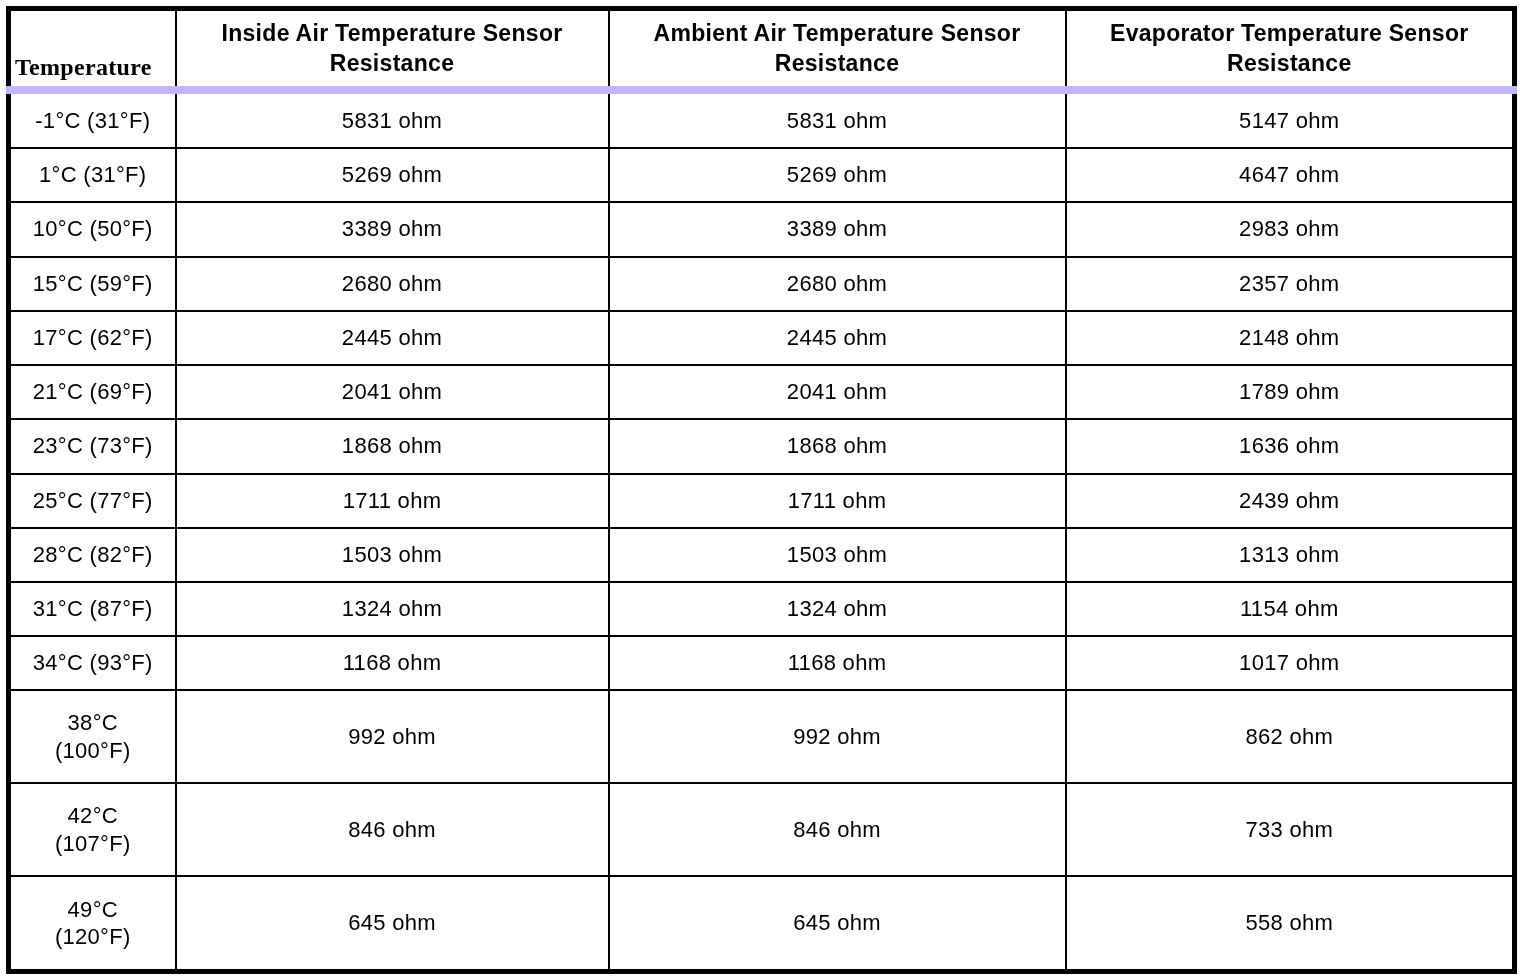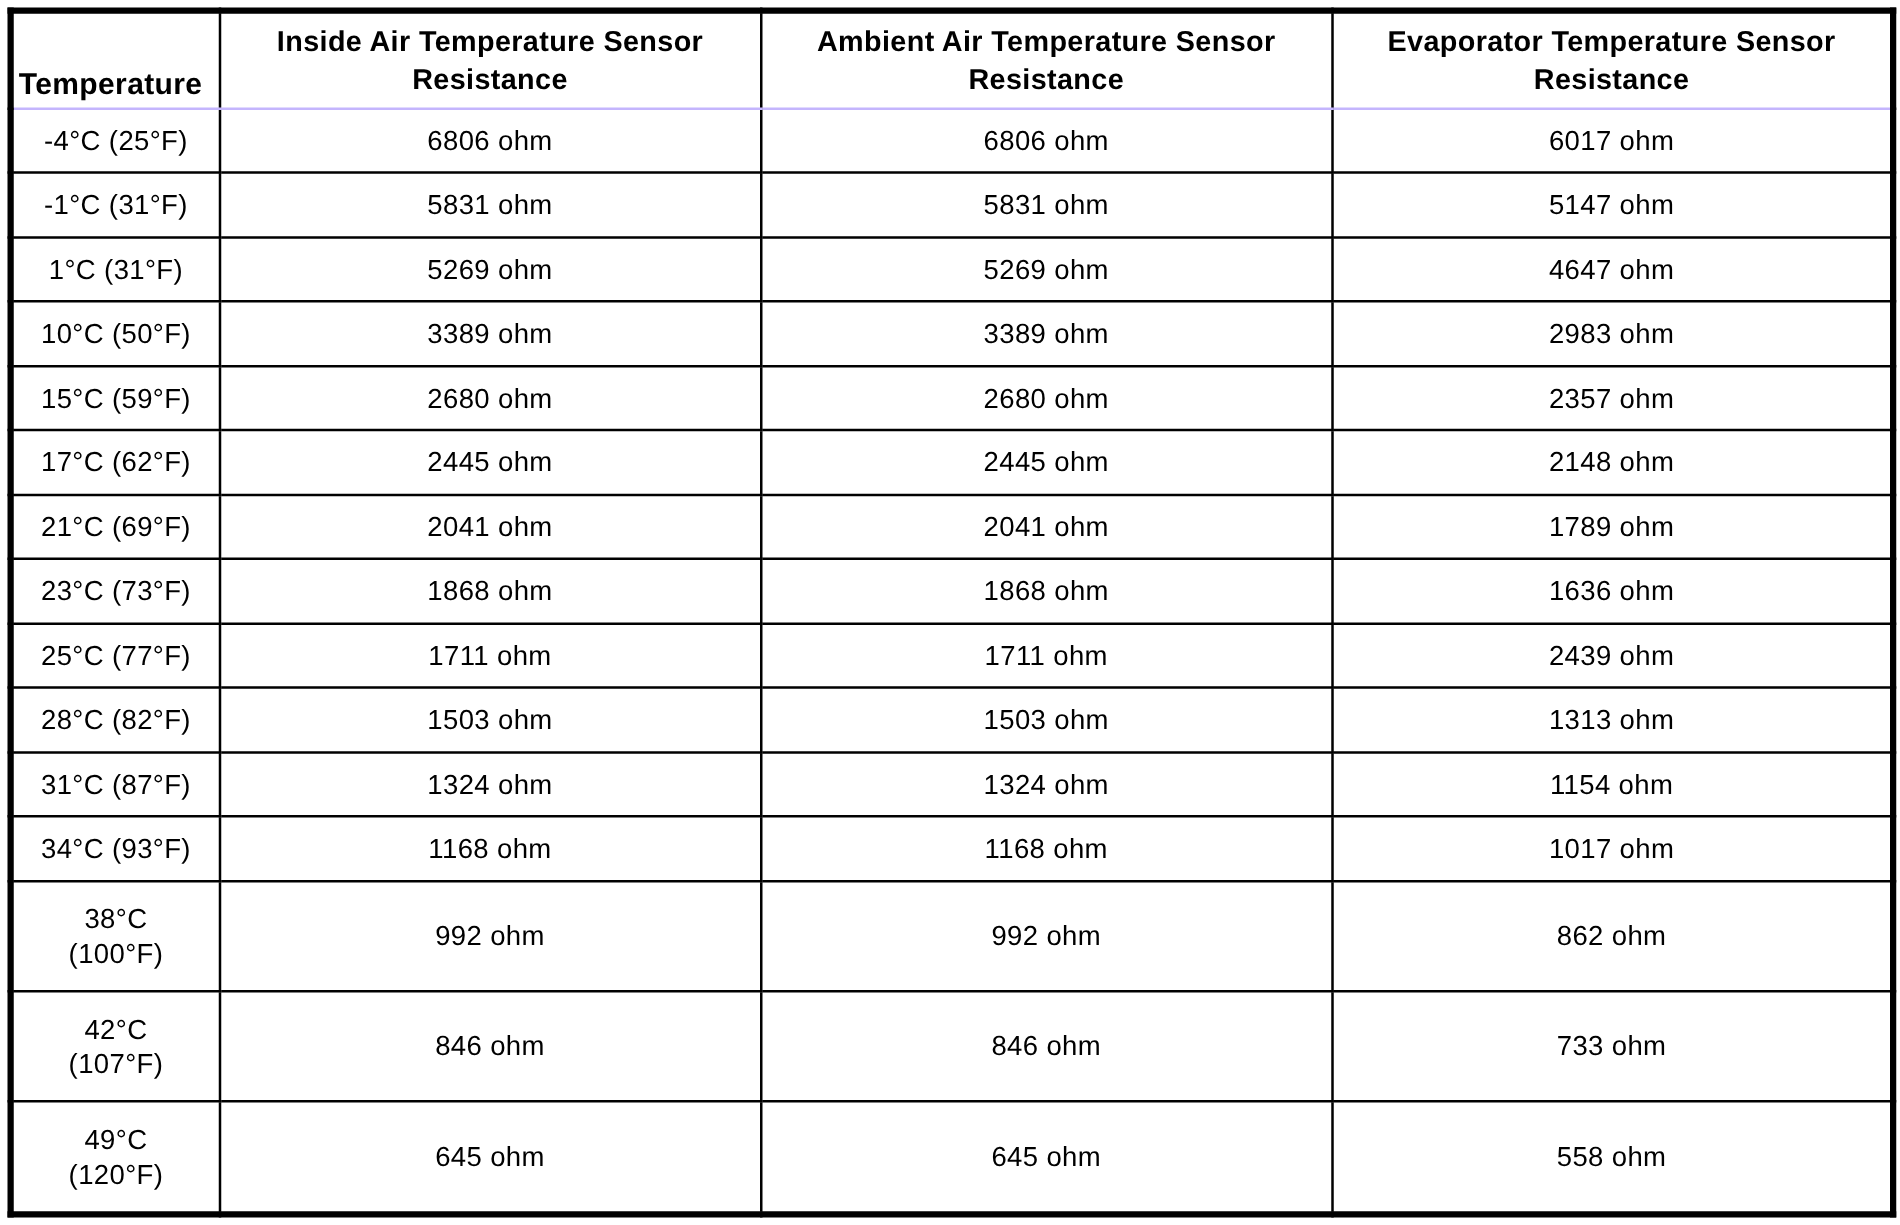--- a/index.html
+++ b/index.html
@@ -30,28 +30,29 @@
     white-space: pre-line;
     overflow: hidden;
     padding: 0 2px;
     letter-spacing: 0.3px;
   }
   thead th {
     font-weight: bold;
     font-size: 23px;
     line-height: 1.3;
     height: 72px;
-    border-bottom: 2px solid #c4b5fd;
+    border-bottom: 8px solid #c4b5fd;
   }
   th.temp-head {
     text-align: left;
     vertical-align: bottom;
     padding-left: 4px;
     padding-bottom: 3px;
     font-size: 24px;
+    font-family: Liberation Serif, serif;
   }
   tbody td {
     font-size: 22px;
     height: 40px;
   }
   tr.tall td {
     height: 70px;
     line-height: 1.25;
   }
 </style>
@@ -71,26 +72,20 @@
         <th class="temp-head">Temperature</th>
         <th>Inside Air Temperature Sensor
 Resistance</th>
         <th>Ambient Air Temperature Sensor
 Resistance</th>
         <th>Evaporator Temperature Sensor
 Resistance</th>
       </tr>
     </thead>
     <tbody>
-      <tr>
-        <td>-4°C (25°F)</td>
-        <td>6806 ohm</td>
-        <td>6806 ohm</td>
-        <td>6017 ohm</td>
-      </tr>
       <tr>
         <td>-1°C (31°F)</td>
         <td>5831 ohm</td>
         <td>5831 ohm</td>
         <td>5147 ohm</td>
       </tr>
       <tr>
         <td>1°C (31°F)</td>
         <td>5269 ohm</td>
         <td>5269 ohm</td>

